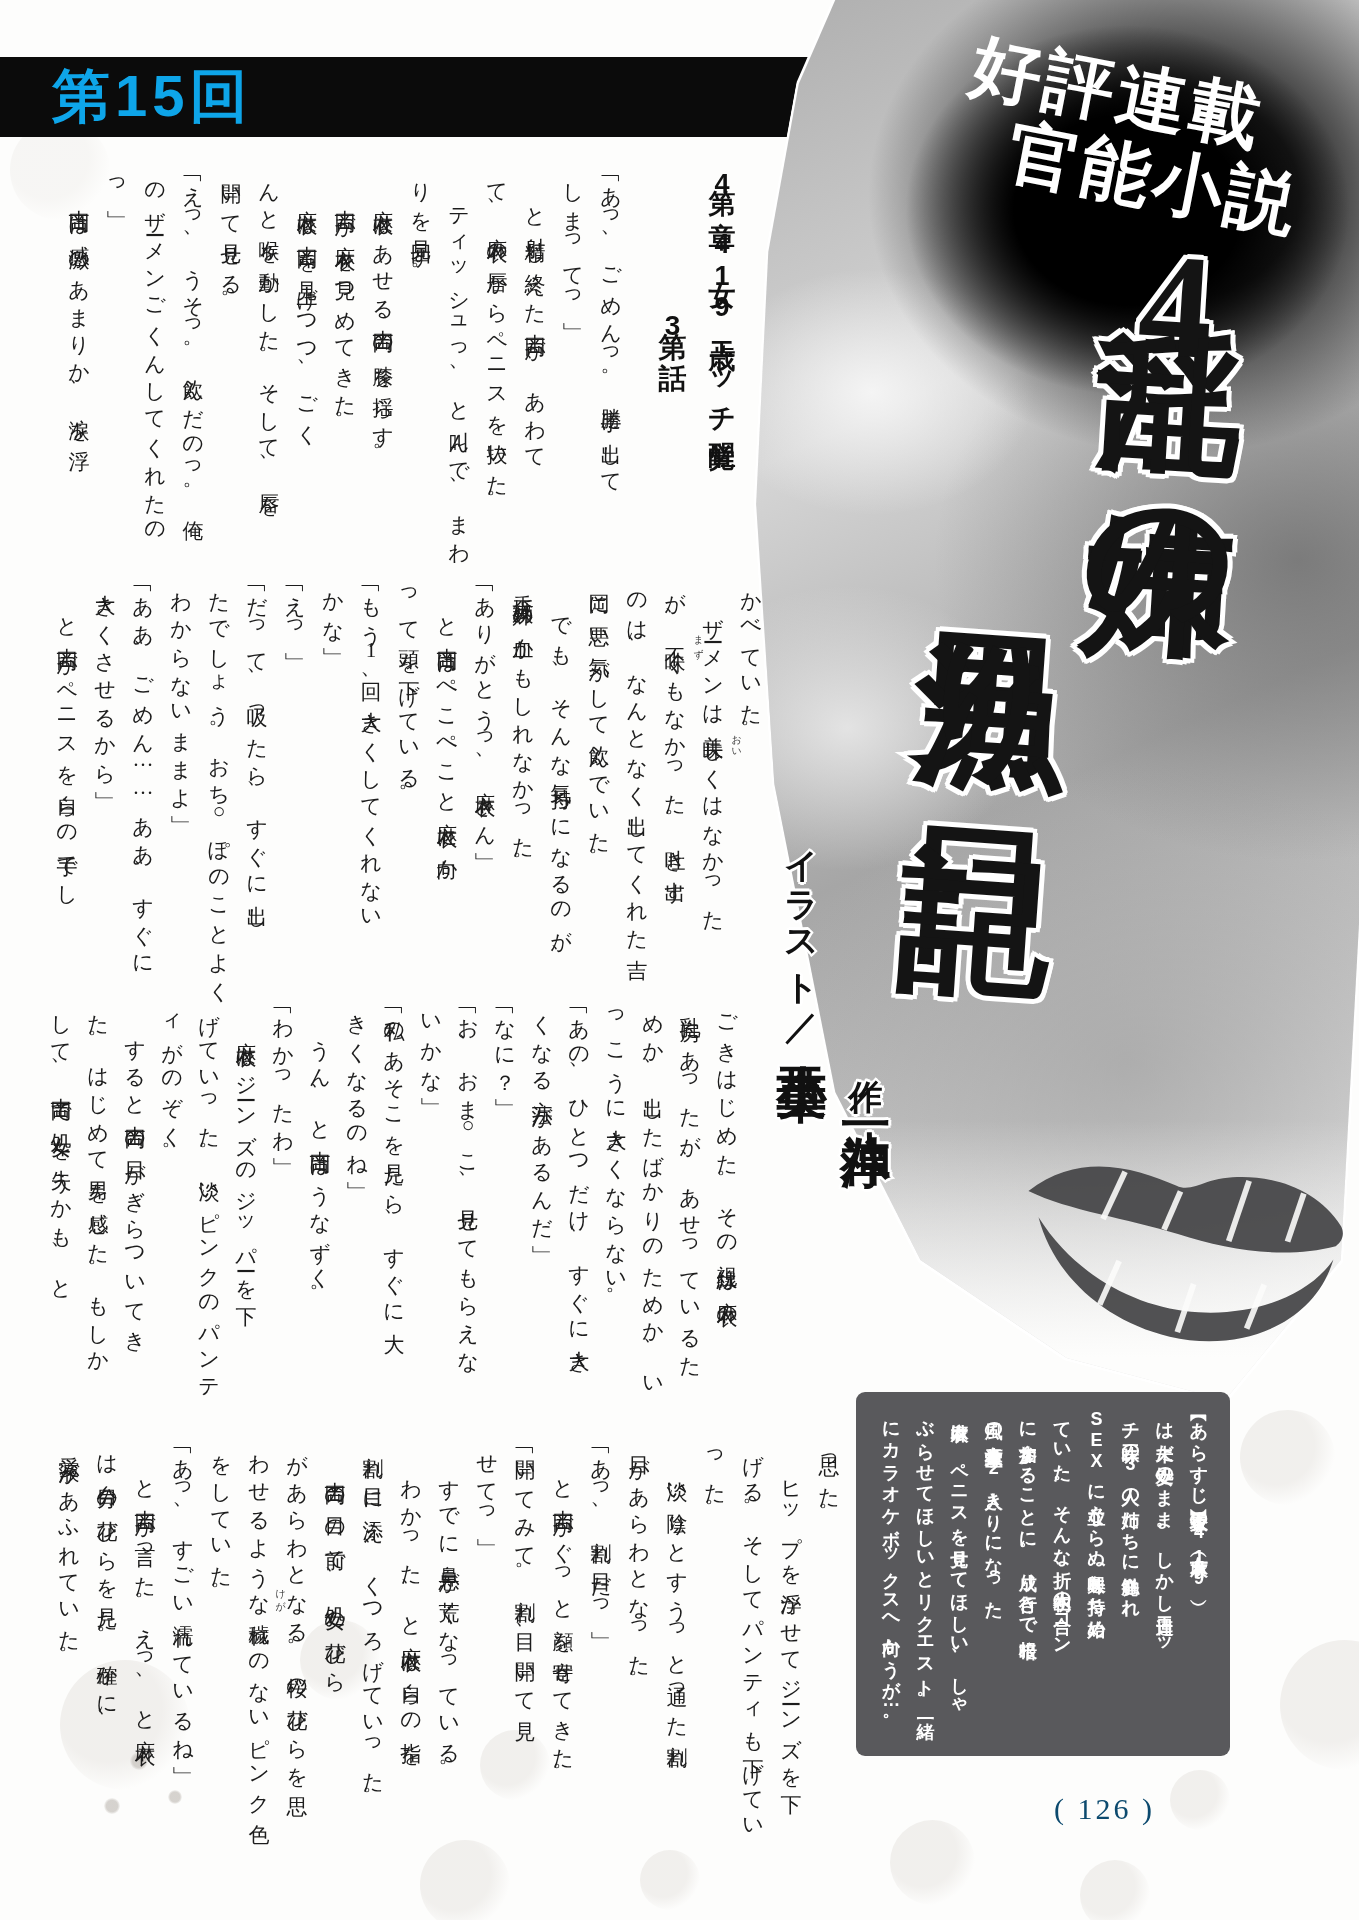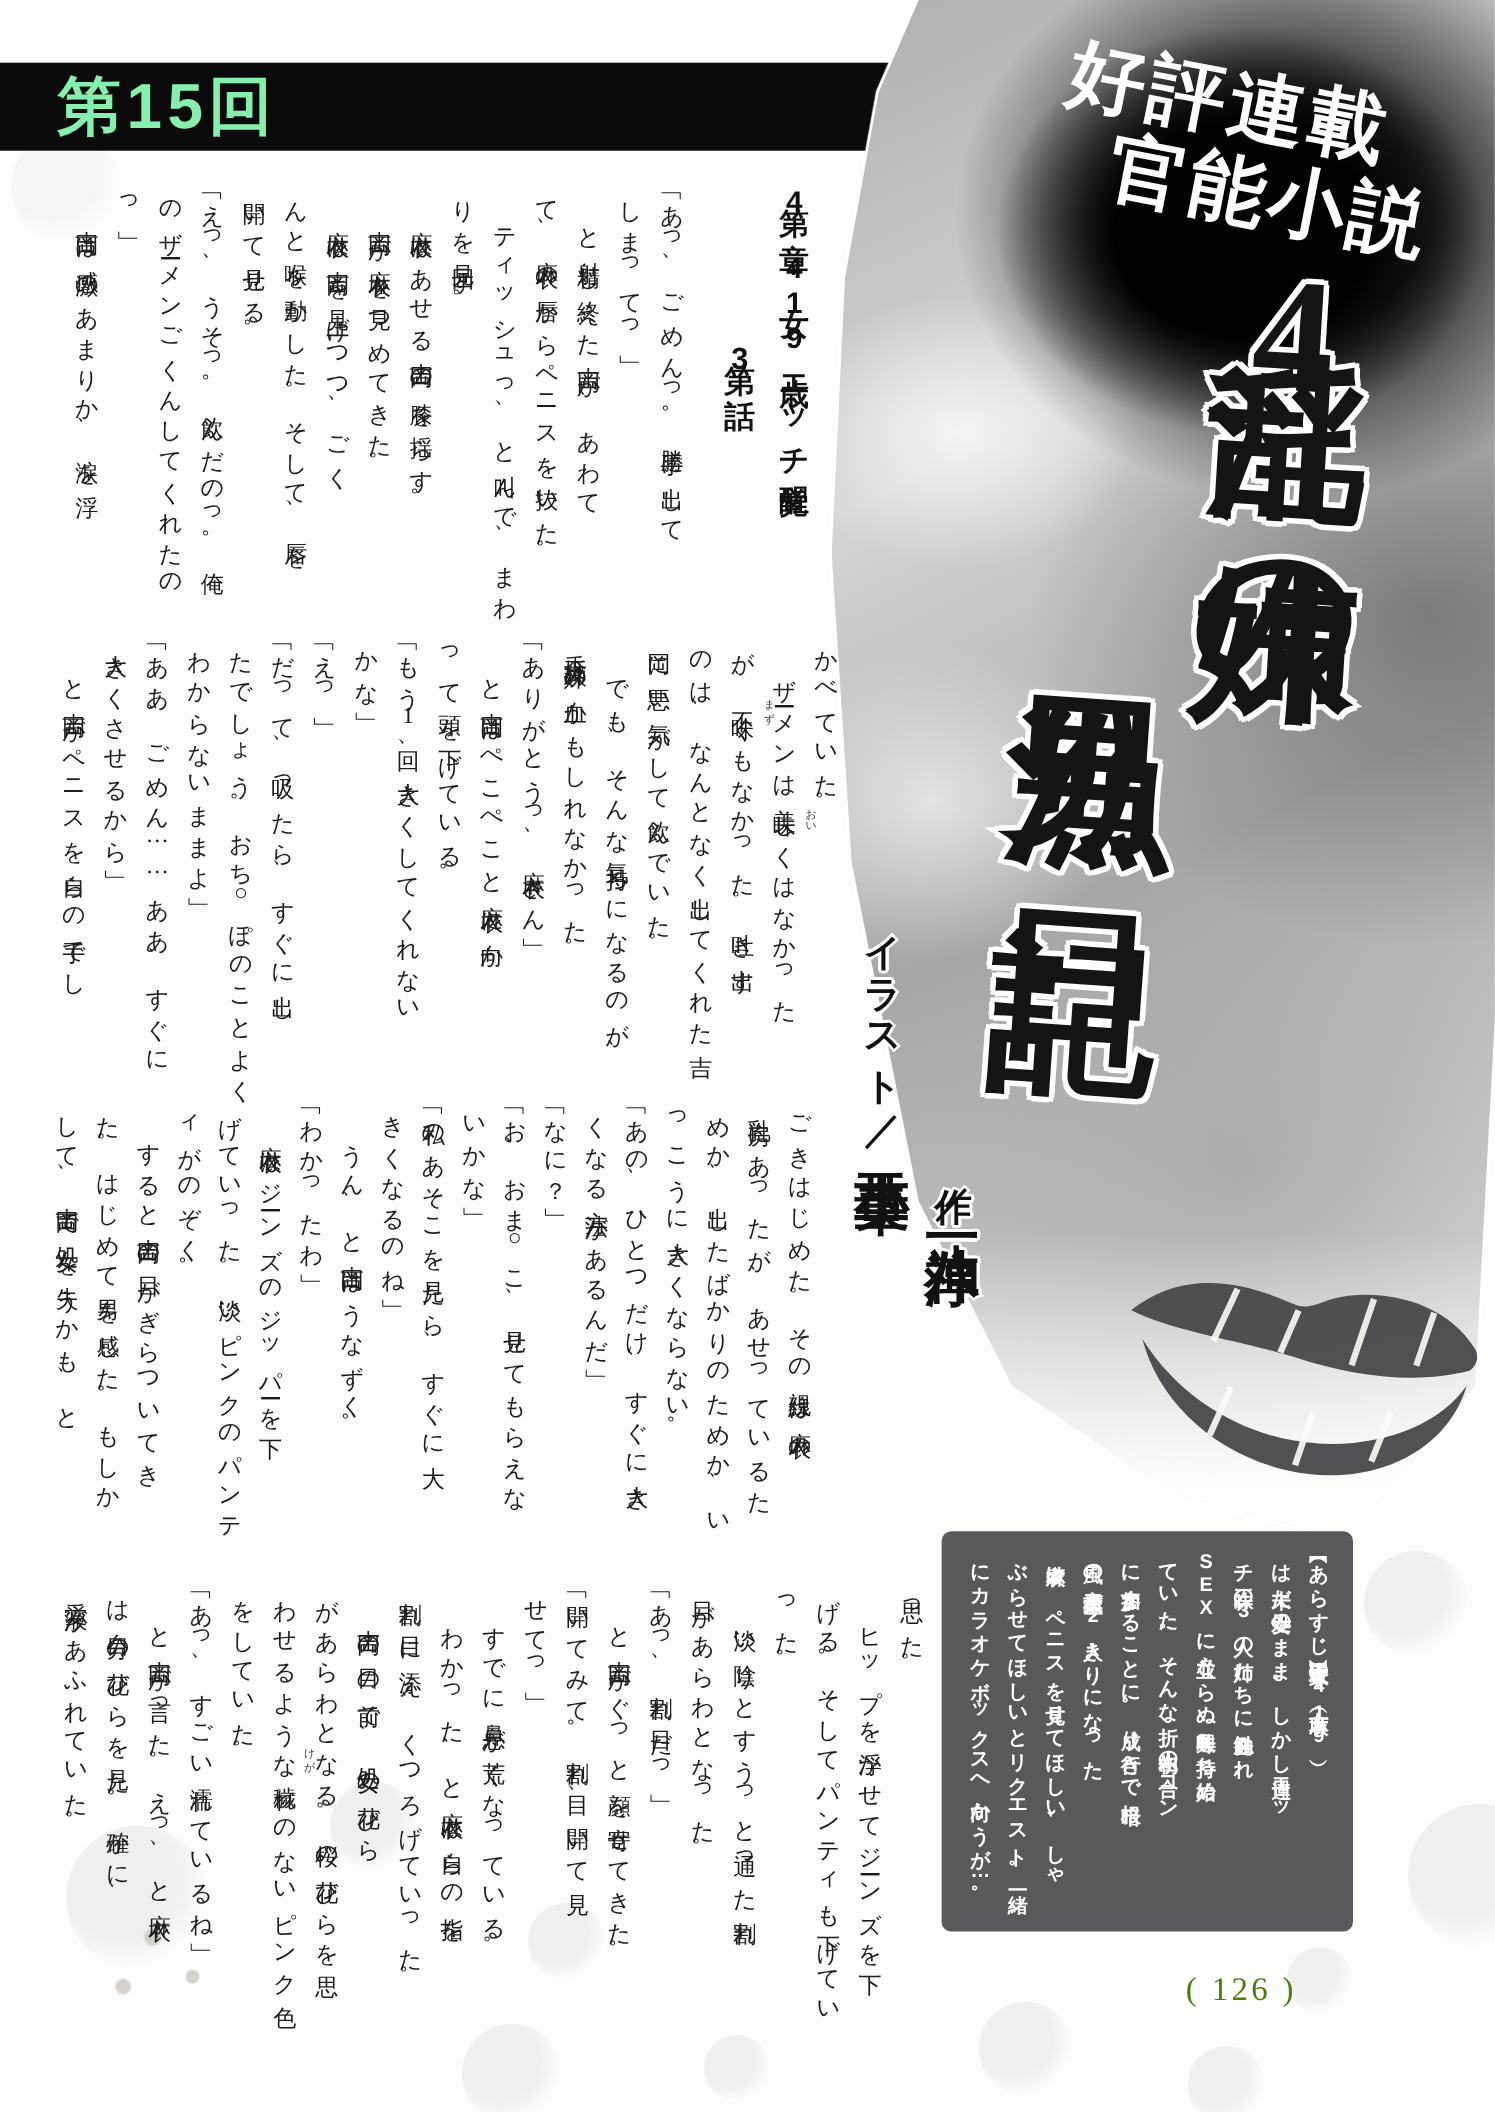--- a/index.html
+++ b/index.html
@@ -10,21 +10,21 @@
 
   
   .fl{position:absolute;border-radius:50%;
       background:radial-gradient(circle at 38% 38%, #edebe8 0 46%, rgba(237,235,232,0) 72%);
       opacity:.75;z-index:0;}
   .fl.dark{background:radial-gradient(circle, #ccc8c3 0 50%, rgba(204,200,195,0) 75%);opacity:.8;}
 
   
   .banner{left:0;top:57px;width:852px;height:80px;background:#0b0b0b;z-index:1;
           display:flex;align-items:center;}
-  .banner span{color:#86efac;font-family:"Liberation Sans","DejaVu Sans",sans-serif;
+  .banner span{color:#0ea5e9;font-family:"Liberation Sans","DejaVu Sans",sans-serif;
           font-weight:bold;font-size:58px;letter-spacing:5px;margin-left:52px;}
 
   
   .photo-wrap{left:750px;top:0;width:609px;height:1400px;z-index:2;
       filter:drop-shadow(2px 0 0 #fff) drop-shadow(-2px 0 0 #fff)
              drop-shadow(0 2px 0 #fff) drop-shadow(0 -2px 0 #fff);}
   .photo{width:100%;height:100%;
       clip-path:polygon(14% 0,100% 0,100% 66%,97% 90%,78% 100%,52% 97%,28% 90%,14% 78%,4% 56%,1% 36%,3% 18%,8% 6%);
       background:
         linear-gradient(to bottom, rgba(253,253,252,0) 80%, #fdfdfc 97%),
@@ -84,21 +84,21 @@
   
   .synopsis{left:856px;top:1392px;width:374px;height:364px;background:#59595c;
       border-radius:9px;z-index:5;box-sizing:border-box;padding:17px 14px;
       color:#fff;font-family:"Liberation Sans","DejaVu Sans",sans-serif;font-weight:bold;
       font-size:18px;letter-spacing:1px;line-height:34.2px;}
   .synopsis .tcol{white-space:nowrap;}
 
   
   .lips{left:1008px;top:1088px;z-index:3;transform:rotate(10deg);opacity:.94;}
 
-  .pageno{left:1078px;top:1792px;z-index:5;font-size:30px;letter-spacing:3px;color:#4d7c0f;}
+  .pageno{left:1054px;top:1792px;z-index:5;font-size:30px;letter-spacing:3px;color:#0c4a6e;}
 </style>
 </head>
 <body>
 
 <div>
 
   <div class="fl" style="left:10px;top:120px;width:100px;height:100px;opacity:.4;"></div>
   <div class="fl" style="left:795px;top:170px;width:90px;height:90px;opacity:.5;"></div>
   <div class="fl" style="left:300px;top:1620px;width:80px;height:80px;"></div>
   <div class="fl" style="left:60px;top:1660px;width:130px;height:130px;"></div>

